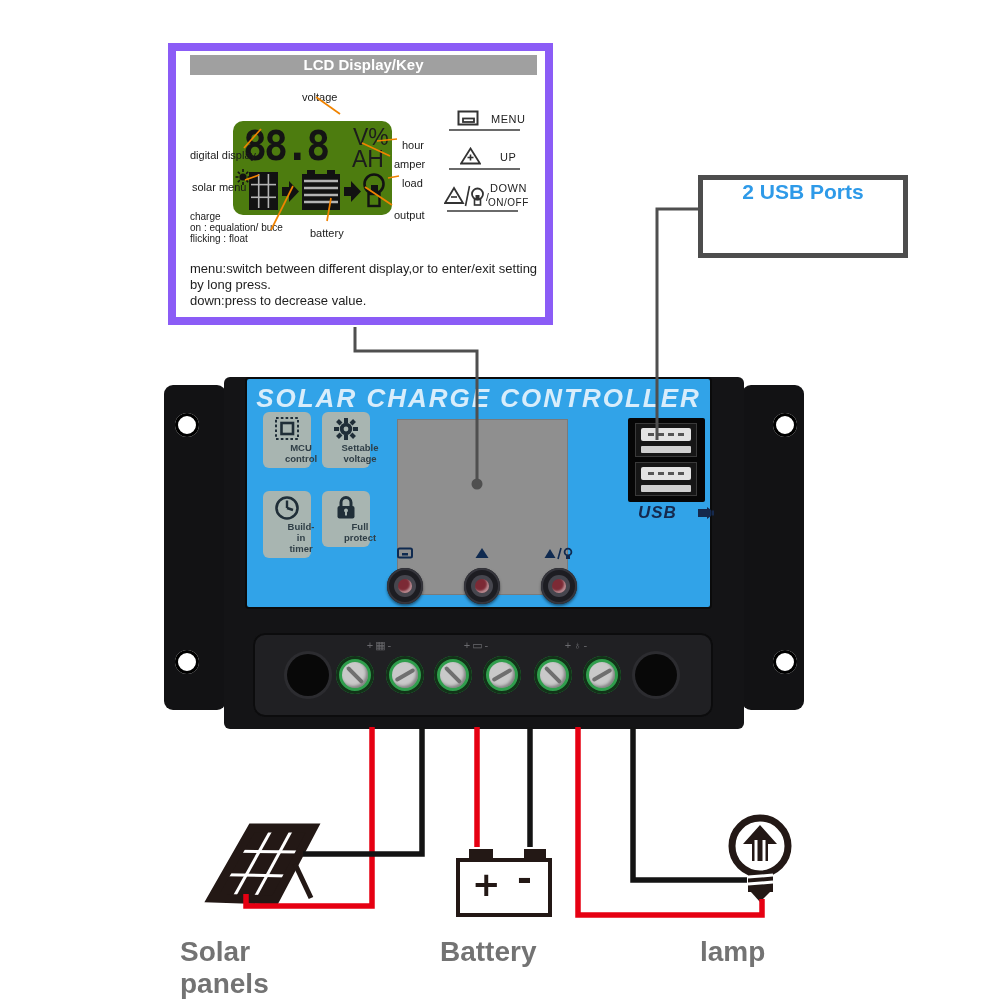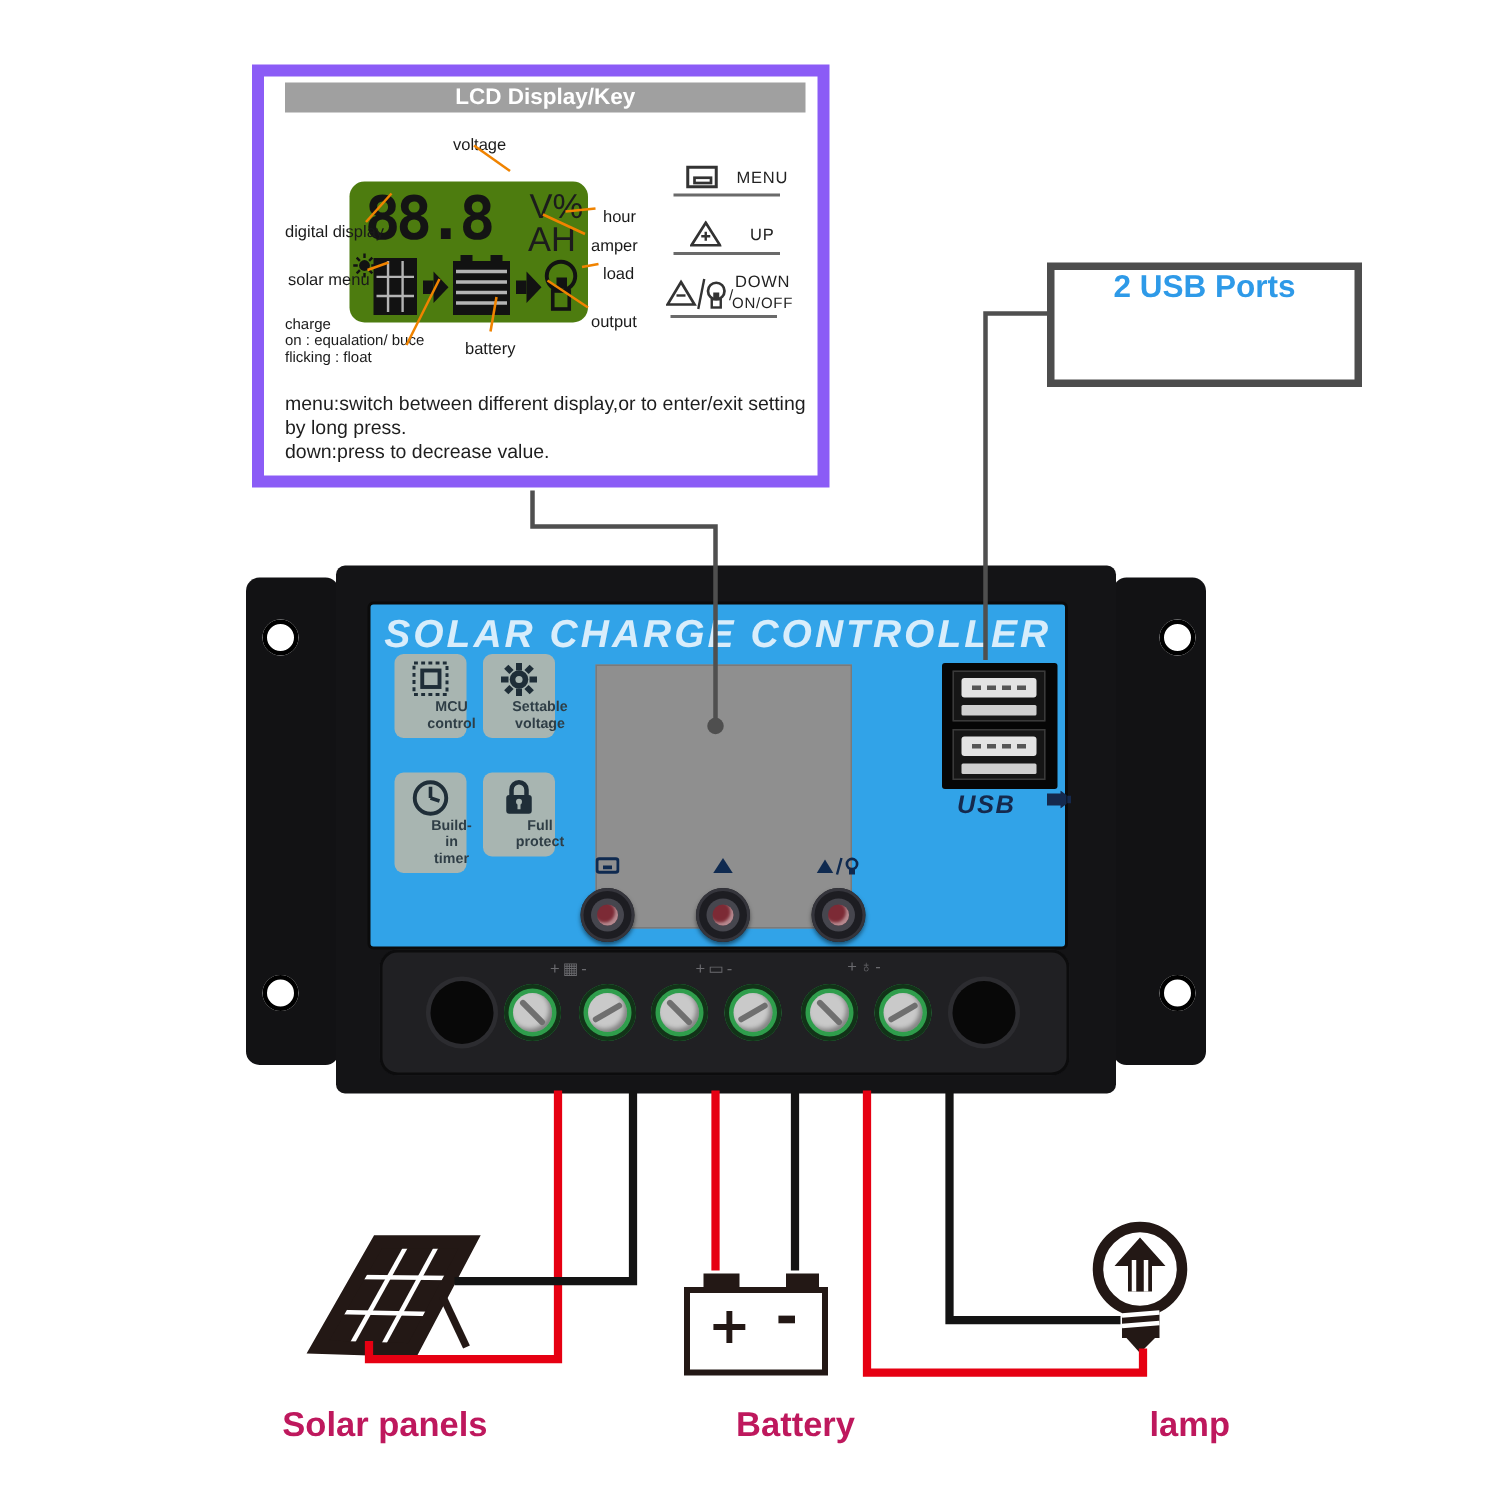--- a/index.html
+++ b/index.html
@@ -29,37 +29,37 @@
   .usb-callout{position:absolute;left:698px;top:175px;width:210px;height:83px;border:5px solid #4d4d4d;
                background:#fff;box-sizing:border-box;display:flex;justify-content:center;}
   .usb-callout span{color:#2e9ae8;font-size:21px;font-weight:bold;}
 
   
   .device{position:absolute;left:164px;top:377px;width:640px;height:353px;}
   .ear{position:absolute;width:62px;height:325px;background:#121214;border-radius:9px;top:8px;}
   .body{position:absolute;left:60px;top:0;width:520px;height:352px;background:#141416;border-radius:6px;}
   .hole{position:absolute;width:24px;height:24px;border-radius:50%;background:#fff;
         box-shadow:0 0 0 3px #000 inset;}
-  .panel{position:absolute;left:81px;top:24px;width:467px;height:232px;background:#31a3e8;
+  .panel{position:absolute;left:81px;top:0;width:467px;height:232px;background:#31a3e8;
          border:2px solid #0b0b0b;border-radius:4px;box-sizing:border-box;}
   .panel-title{position:absolute;left:0;top:4px;width:100%;text-align:center;color:#d8edfb;
                font-size:26px;font-weight:bold;font-style:italic;letter-spacing:2px;white-space:nowrap;}
   .badge{position:absolute;width:48px;background:#a8b5b1;border-radius:6px;padding:4px 0 4px 0;
          display:flex;flex-direction:column;align-items:center;}
   .badge-text{font-size:9.5px;font-weight:bold;color:#2f3e46;line-height:11px;text-align:center;margin-left:28px;}
   .lcd-screen{position:absolute;left:150px;top:40px;width:171px;height:176px;background:#8f8f8f;
               border:1px solid #7a7a7a;box-sizing:border-box;}
   .usb-block{position:absolute;left:381px;top:39px;width:77px;height:84px;background:#060606;
              border-radius:2px;}
   .usb-port{position:absolute;left:7px;width:62px;height:34px;background:#161616;border:1px solid #3a3a3a;
             box-sizing:border-box;}
   .usb-tongue{position:absolute;left:5px;top:4px;width:50px;height:13px;background:#e3e3e3;border-radius:2px;}
   .usb-dot{position:absolute;top:9px;width:6px;height:3px;background:#555;}
   .usb-lip{position:absolute;left:5px;bottom:3px;width:50px;height:7px;background:#cfcfcf;border-radius:1px;}
-  .usb-logo{position:absolute;left:391px;top:124px;display:flex;align-items:flex-start;gap:21px;
+  .usb-logo{position:absolute;left:391px;top:124px;display:flex;align-items:center;gap:21px;
             color:#15294d;font-size:17px;font-weight:bold;font-style:italic;letter-spacing:1px;}
   .btn-label{position:absolute;top:168px;width:36px;height:14px;display:flex;justify-content:center;}
   .push-btn{position:absolute;top:189px;width:36px;height:36px;border-radius:50%;
             background:#1d1d22;box-shadow:0 0 0 2px #35353c inset, 0 2px 3px rgba(0,0,0,.5);}
   .push-btn::before{content:"";position:absolute;left:7px;top:7px;width:22px;height:22px;border-radius:50%;
             background:#46464e;}
   .push-btn::after{content:"";position:absolute;left:11px;top:11px;width:14px;height:14px;border-radius:50%;
             background:#7c2a35;box-shadow:-2px -2px 2px rgba(255,255,255,.45) inset;}
   .tstrip{position:absolute;left:89px;top:256px;width:460px;height:84px;background:#202023;
           border-radius:12px;box-shadow:0 0 0 2px #0c0c0d inset;}
@@ -74,21 +74,21 @@
   .screw:nth-child(odd)::after{transform:rotate(45deg);}
   .screw:nth-child(even)::after{transform:rotate(-30deg);}
   .endhole{position:absolute;top:21px;width:42px;height:42px;border-radius:50%;background:#080808;
            box-shadow:0 0 0 3px #2c2c30;}
 
   
   .battery-icon{position:absolute;left:456px;top:858px;width:96px;height:59px;background:#fff;
                 border:4px solid #231815;box-sizing:border-box;}
   .batt-tab{position:absolute;top:-13px;height:13px;background:#231815;}
   .batt-sign{position:absolute;font-weight:bold;color:#231815;font-family:"DejaVu Sans",sans-serif;}
-  .comp-label{position:absolute;top:936px;text-align:right;font-size:23px;font-weight:bold;color:#be185d;}
+  .comp-label{position:absolute;top:936px;text-align:left;font-size:28px;font-weight:bold;color:#737373;}
 
   .overlay{position:absolute;left:0;top:0;width:1000px;height:1000px;pointer-events:none;z-index:10;}
   svg{display:block;}
 </style>
 </head>
 <body>
 
 <div class="page">
 
   <div class="lcd-box">

